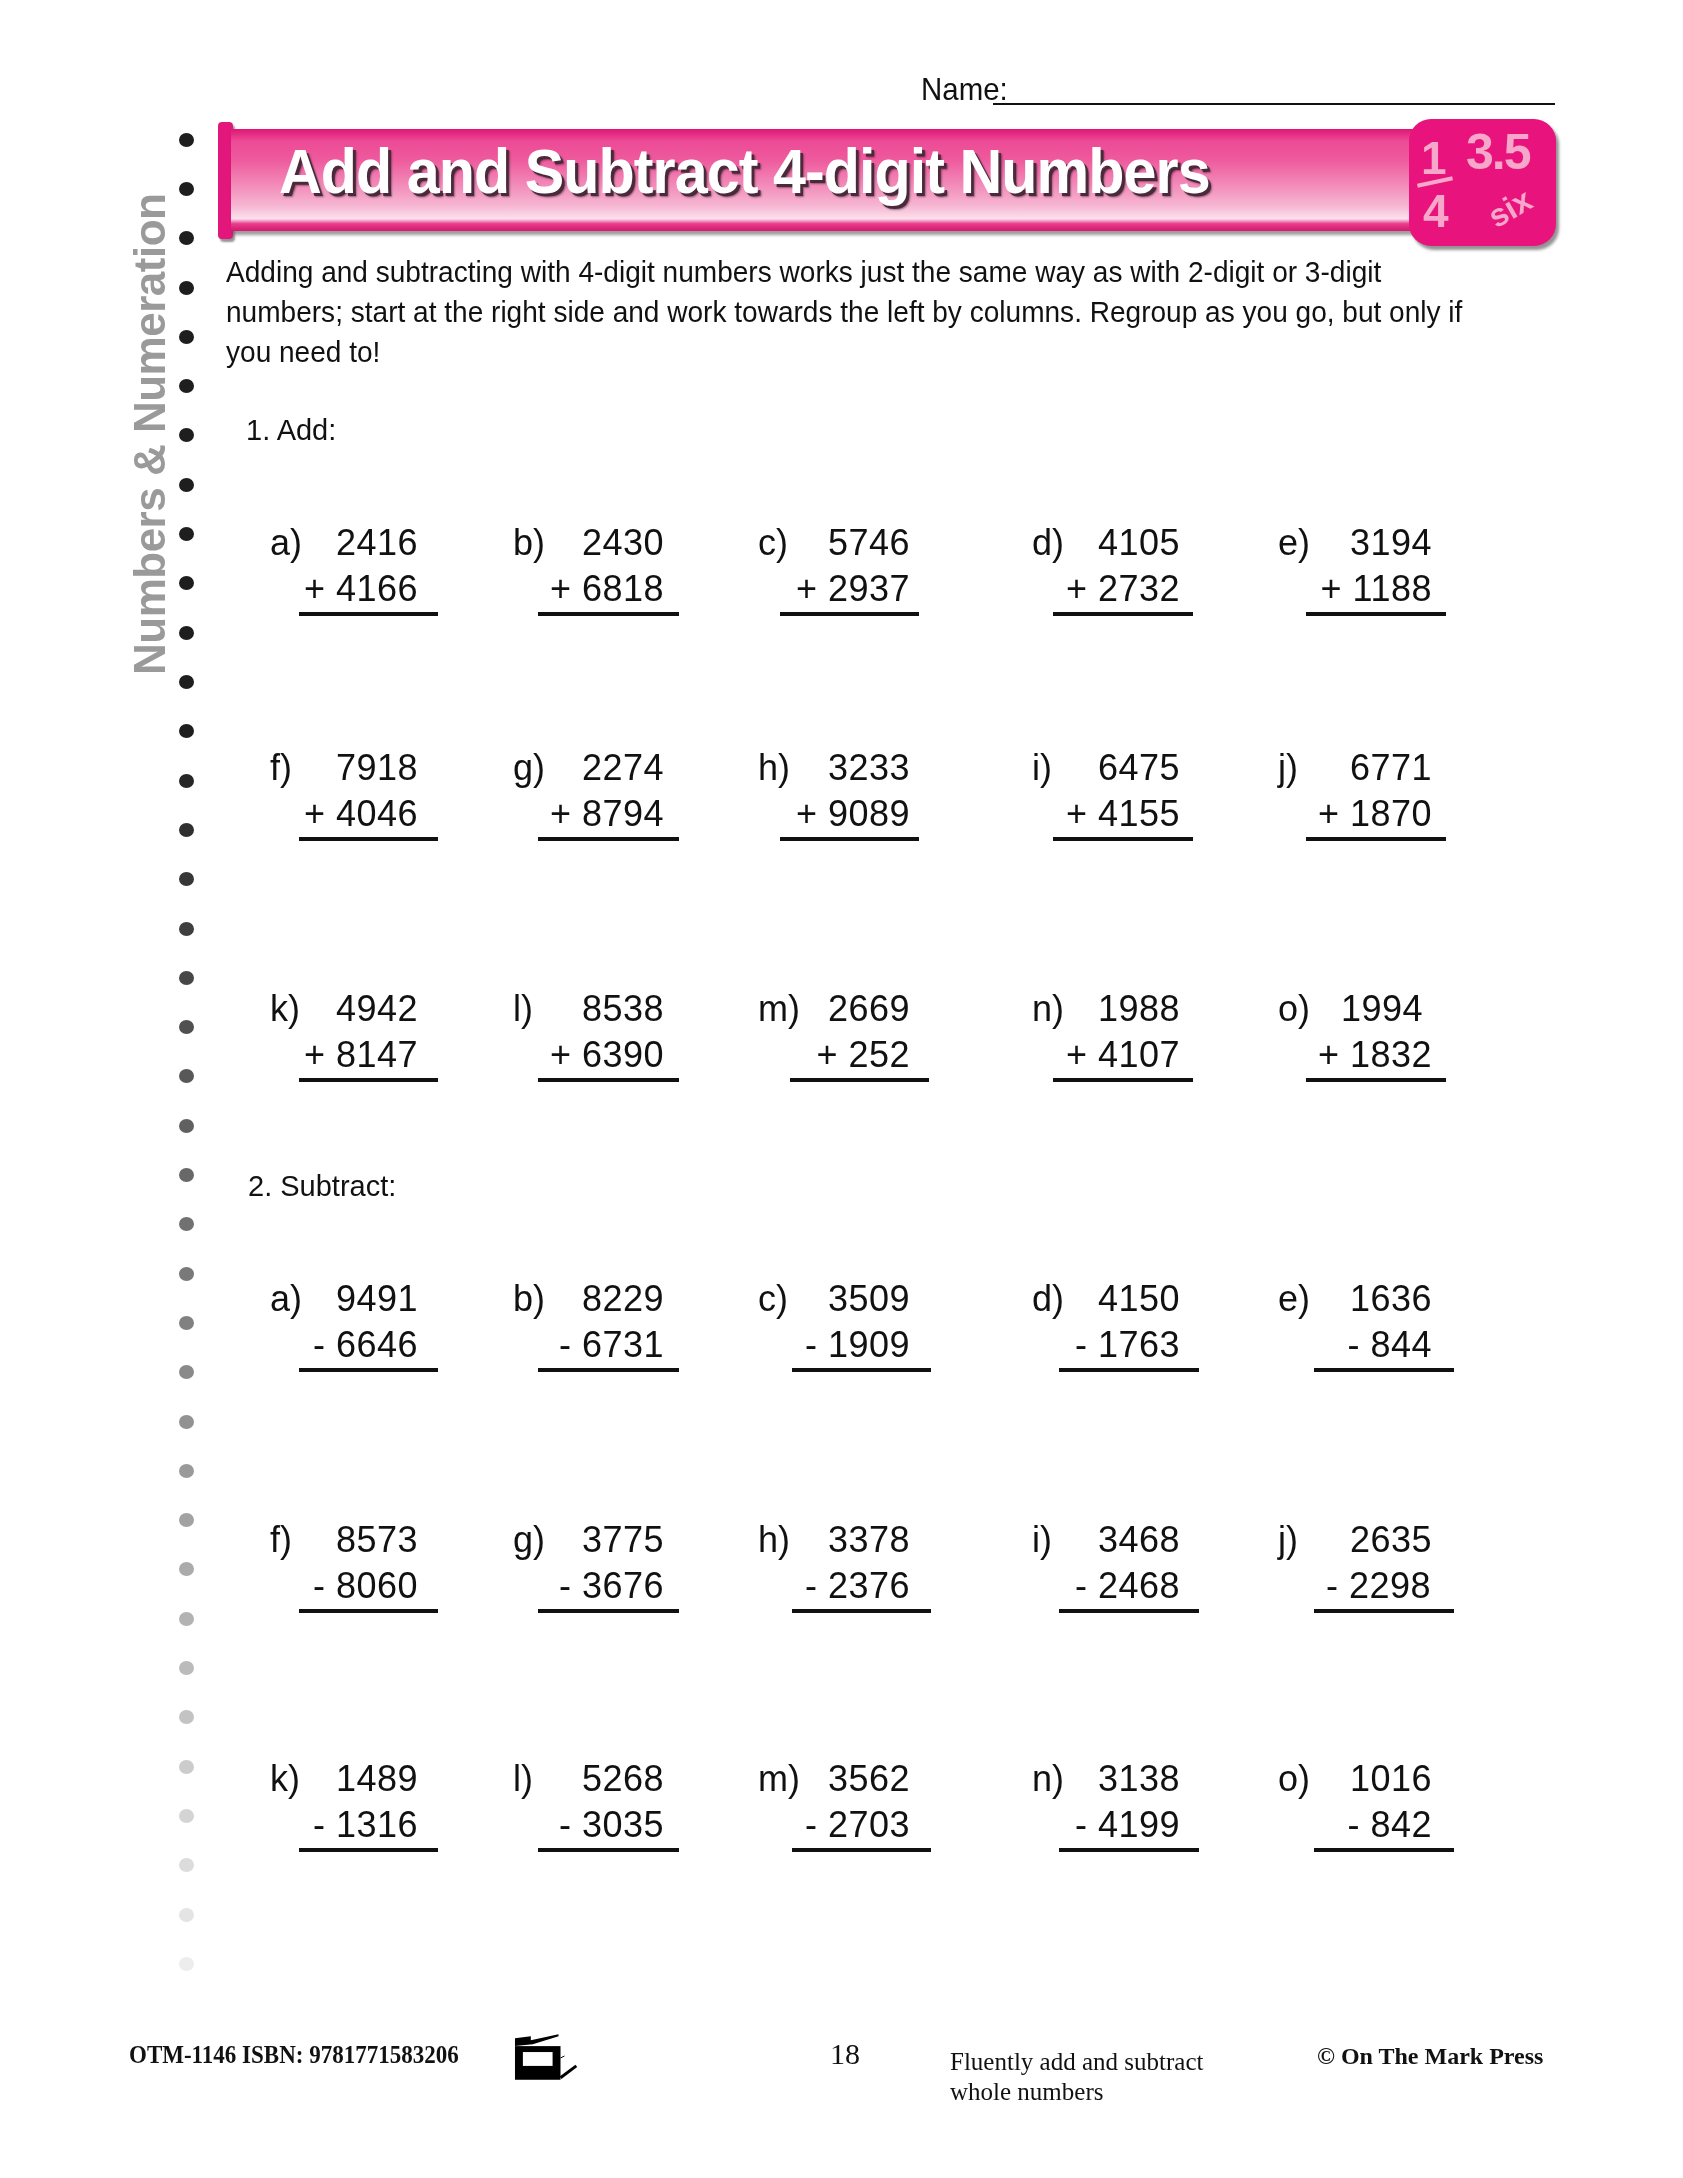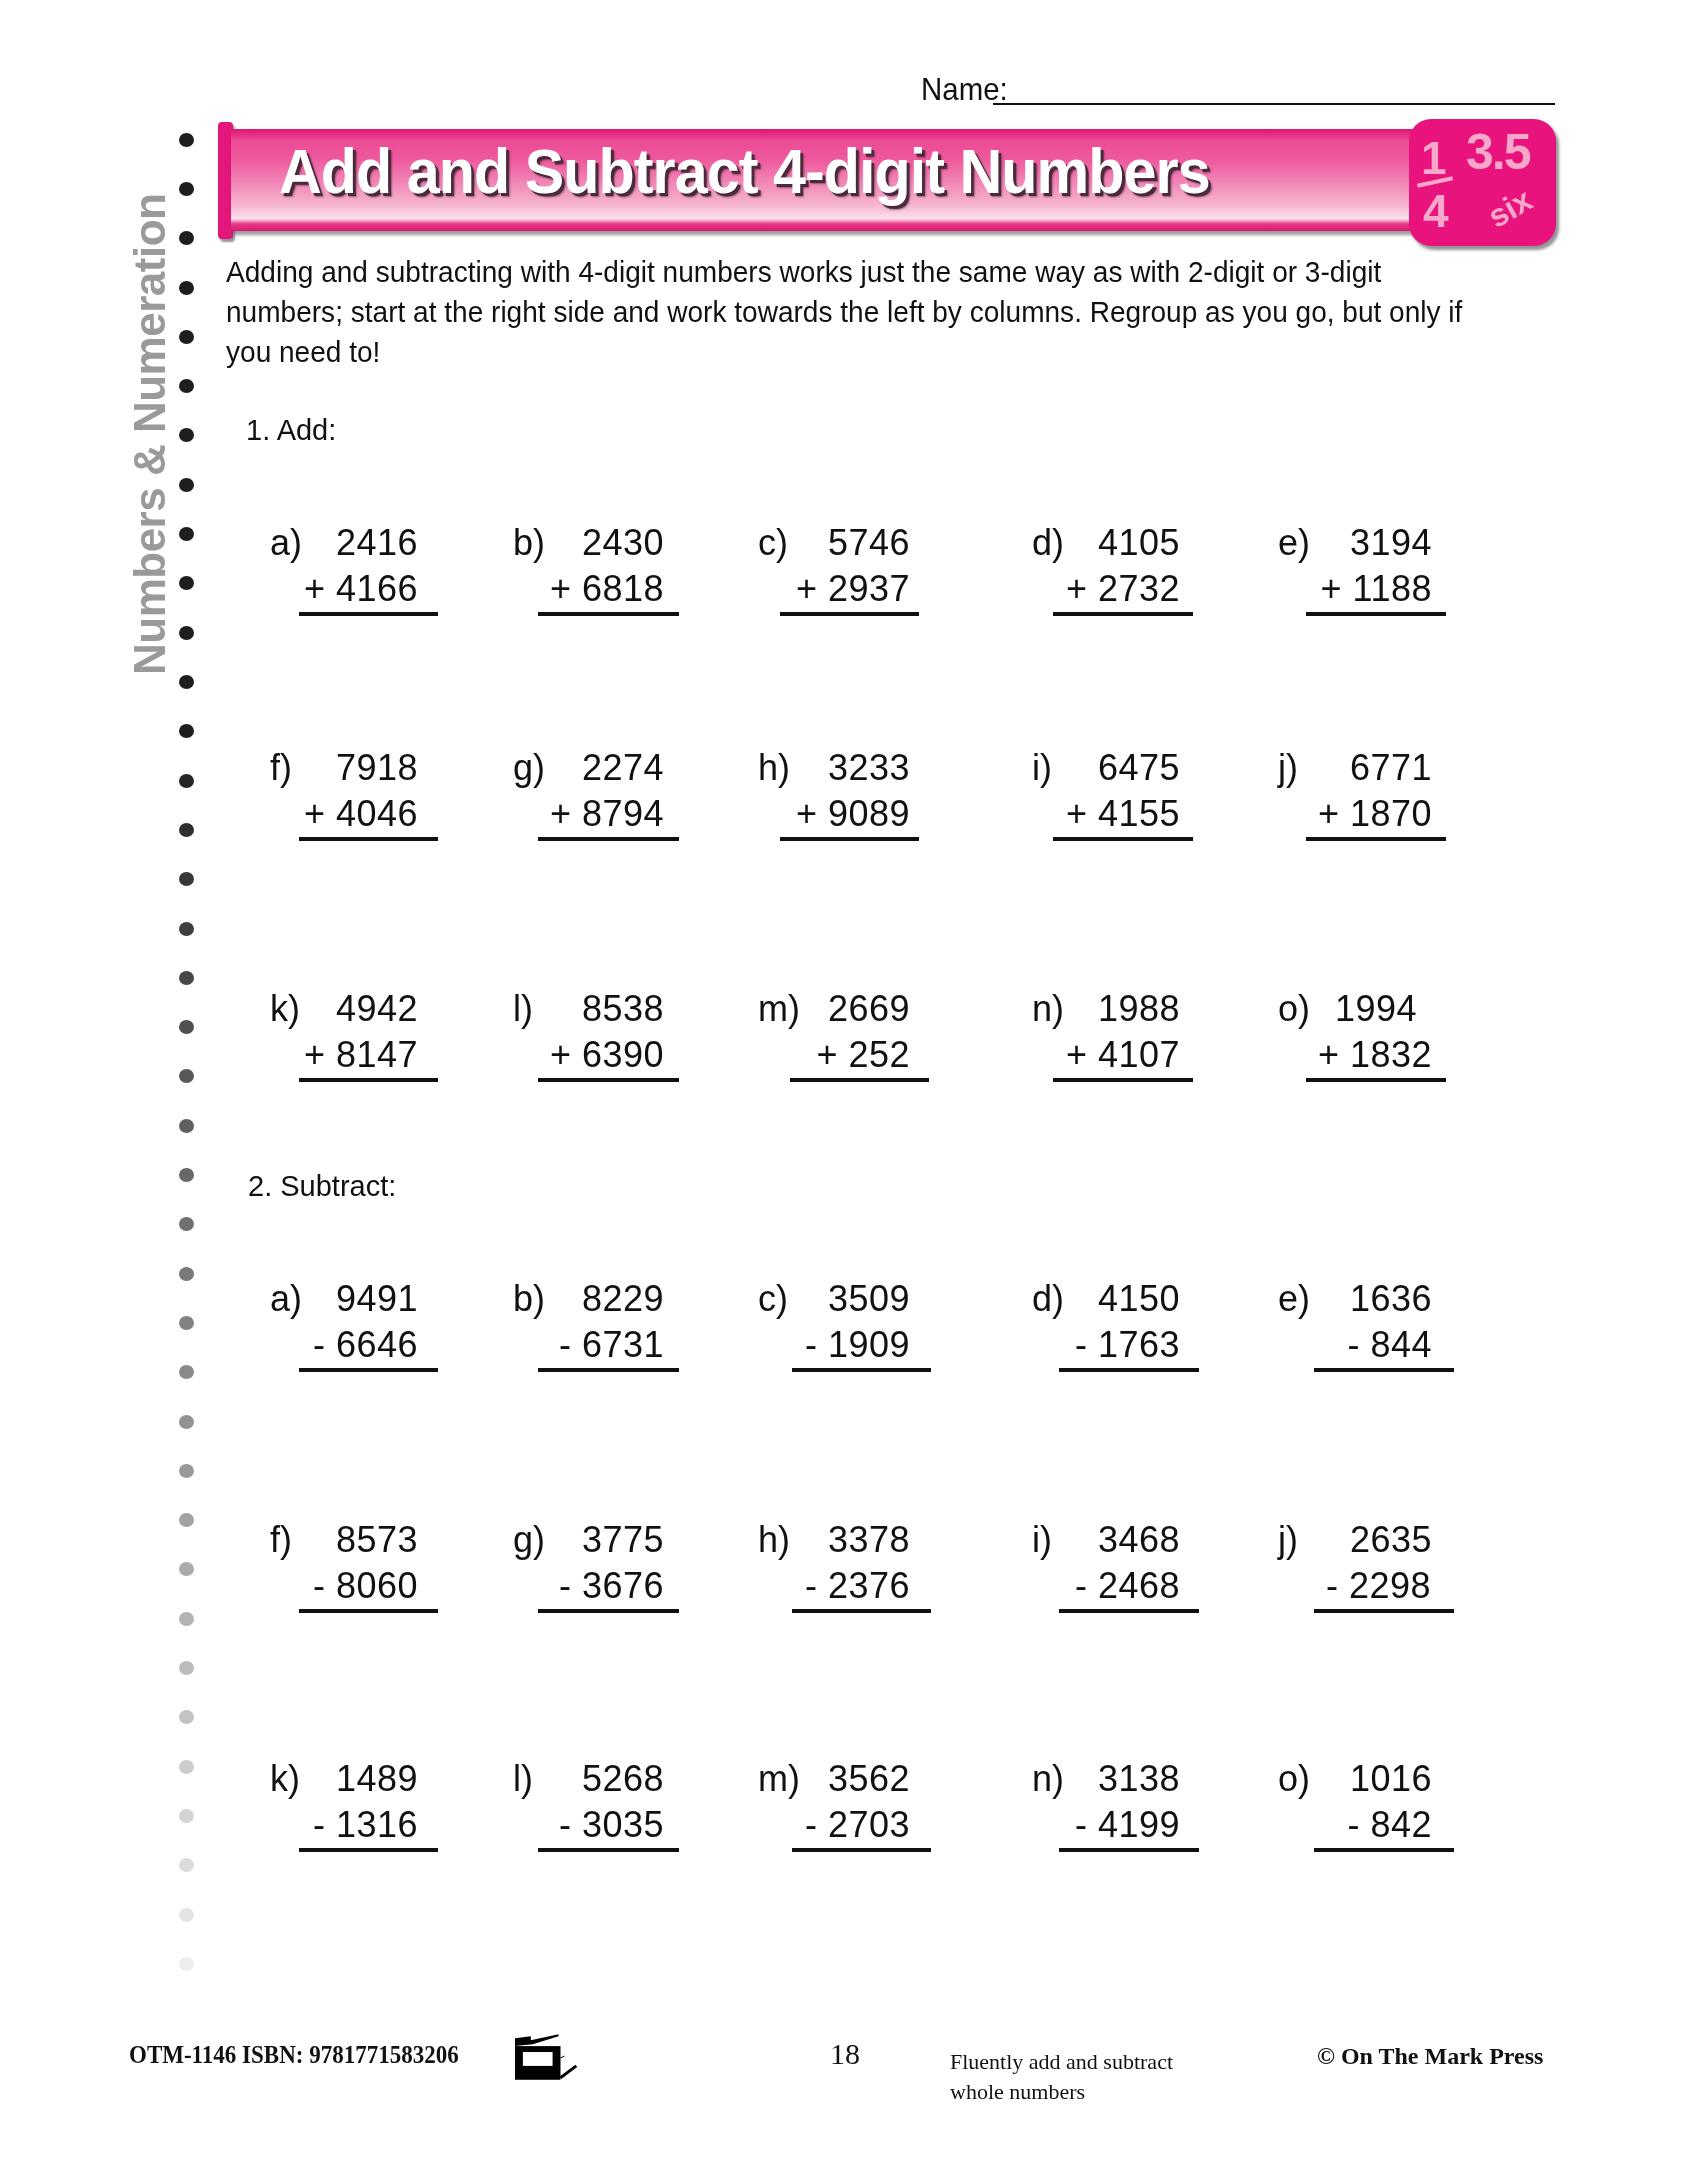--- a/index.html
+++ b/index.html
@@ -46,21 +46,21 @@
   .problem { position:absolute; width:198px; height:109px; }
   .problem .lbl { position:absolute; left:0; top:0; font-size:36px; line-height:40px; }
   .problem .n1, .problem .n2 { position:absolute; right:0; font-size:36px; line-height:40px; text-align:left; white-space:nowrap; letter-spacing:0.5px; }
   .problem .n1 { top:0; }
   .problem .n2 { top:46px; }
   .problem .rule { position:absolute; height:4px; background:#111; top:89px; }
 
   
   .footer-left { left:129px; top:2041px; font-family:"Liberation Serif", serif; font-size:25px; white-space:nowrap; font-weight:bold; transform:scaleX(0.92); transform-origin:left top; }
   .page-num { left:830px; top:2037px; font-family:"Liberation Serif", serif; font-size:30px; }
-  .footer-mid { left:950px; top:2047px; font-family:"Liberation Serif", serif; font-size:22px; line-height:30px; }
+  .footer-mid { left:950px; top:2047px; font-family:"Liberation Serif", serif; font-size:25px; line-height:30px; }
   .footer-right { left:1317px; top:2043px; font-family:"Liberation Serif", serif; font-size:24px; font-weight:bold; white-space:nowrap; }
   .copier { left:513px; top:2032px; width:95px; height:50px; }
 </style>
 </head>
 <body>
 
 <div class="abs name-label">Name:</div>
 <div class="abs name-line"></div>
 
 <div class="side-label">Numbers &amp; Numeration</div>
@@ -202,21 +202,21 @@
       <span class="rule" style="left:32px; width:139px"></span>
     </div>
     <div class="problem" style="left: 1032px; top: 989px; width: 162px;">
       <span class="lbl">n)</span>
       <span class="n1" style="right:14px">1988</span>
       <span class="n2" style="right:14px">+ 4107</span>
       <span class="rule" style="left:21px; width:140px"></span>
     </div>
     <div class="problem" style="left: 1278px; top: 989px; width: 169px;">
       <span class="lbl">o)</span>
-      <span class="n1" style="right:30px">1994</span>
+      <span class="n1" style="right:24px">1994</span>
       <span class="n2" style="right:15px">+ 1832</span>
       <span class="rule" style="left:28px; width:140px"></span>
     </div>
     <div class="problem" style="left: 270px; top: 1279px; width: 169px;">
       <span class="lbl">a)</span>
       <span class="n1" style="right:21px">9491</span>
       <span class="n2" style="right:21px">- 6646</span>
       <span class="rule" style="left:29px; width:139px"></span>
     </div>
     <div class="problem" style="left: 513px; top: 1279px; width: 167px;">

